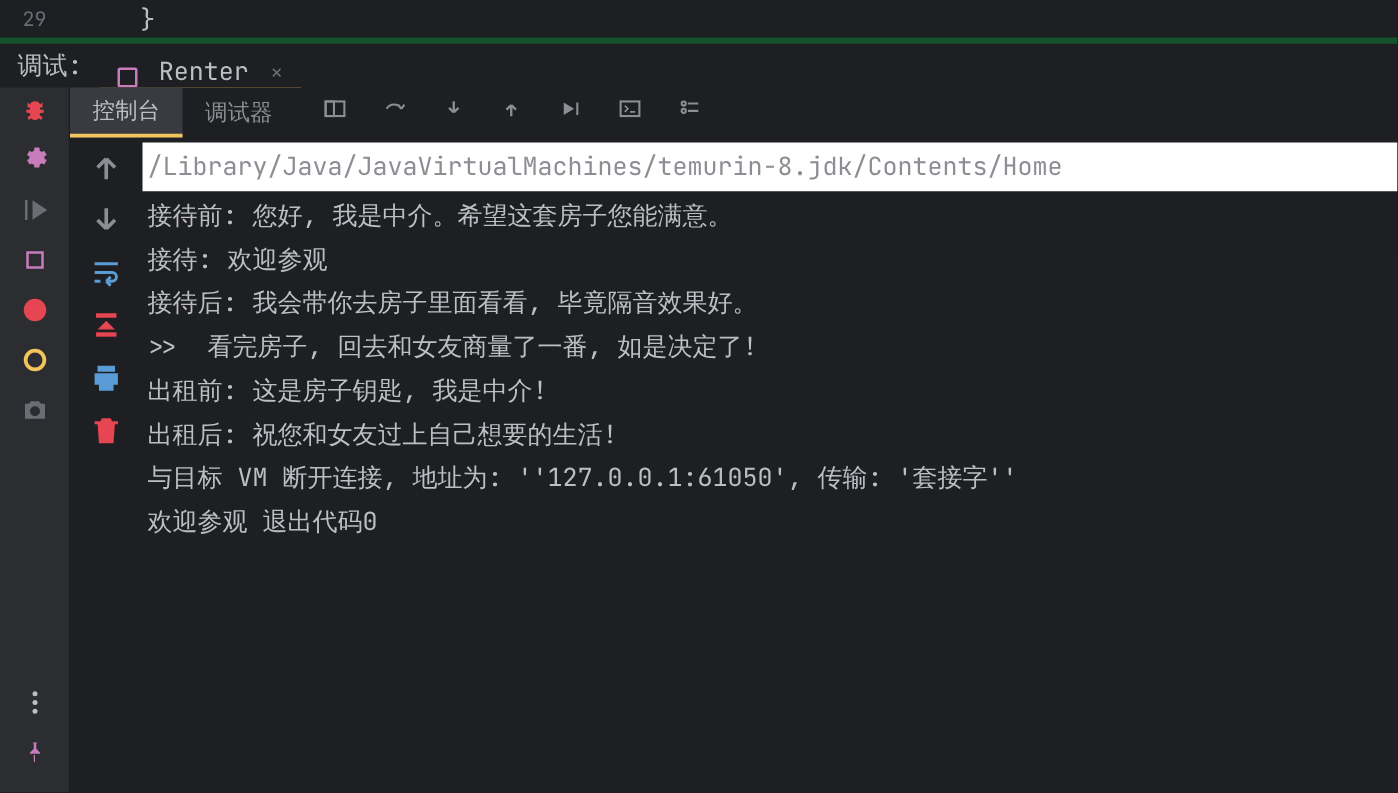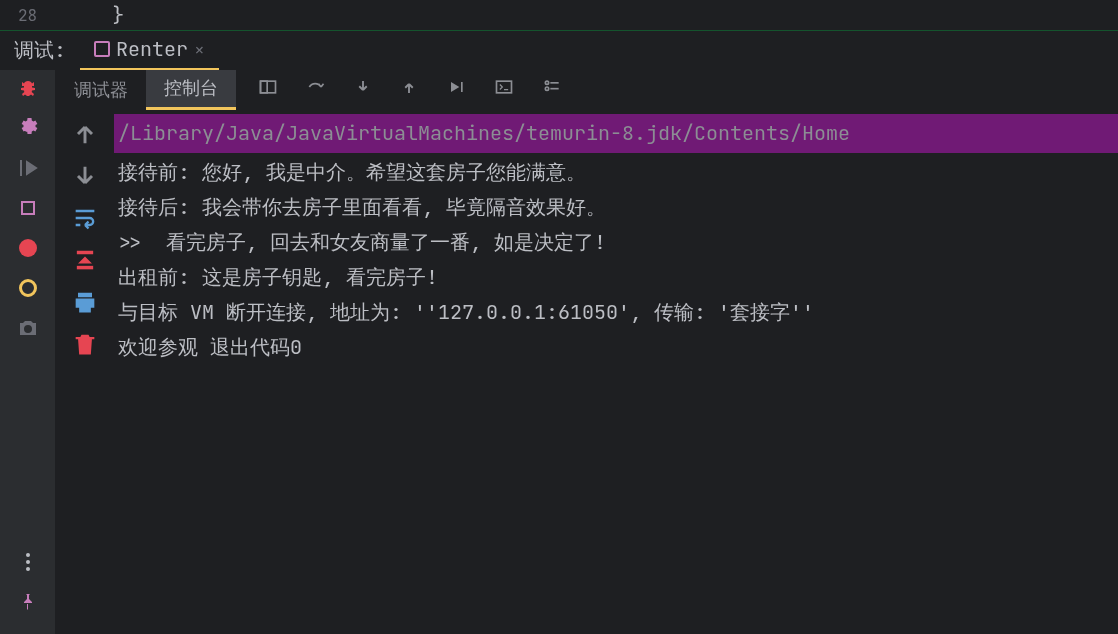--- a/index.html
+++ b/index.html
@@ -29,38 +29,38 @@
     }
     
     .editor-top .brace {
       margin-left: 75px;
       color: #bcbec4;
       font-size: 20px;
     }
     
     .debug-header {
       height: 40px;
-      border-top: 1px solid #14532d;
+      border-top: 5px solid #14532d;
       display: flex;
       align-items: center;
     }
     
     .debug-label {
       color: #bcbec4;
       font-size: 20px;
       padding: 0 14px;
     }
     
     .debug-tab {
       display: flex;
-      align-items: center;
+      align-items: flex-end;
       height: 40px;
       padding: 0 14px;
       border-bottom: 3px solid #f2c55c;
-      gap: 6px;
+      gap: 17px;
     }
     
     .debug-tab-icon {
       width: 16px;
       height: 16px;
       border: 2px solid #c77dbb;
       border-radius: 2px;
     }
     
     .debug-tab-label {
@@ -229,21 +229,21 @@
     
     .console-output {
       flex: 1;
       padding-top: 4px;
       font-size: 20px;
       line-height: 1.75;
       color: #bcbec4;
     }
     
     .console-path {
-      background: #701a75;
+      background: #ffffff;
       color: #8c8e94;
       padding: 2px 4px;
       margin-bottom: 2px;
       white-space: nowrap;
       overflow: hidden;
     }
     
     .console-line {
       padding: 0 4px;
       white-space: pre;
@@ -251,21 +251,21 @@
     
     svg {
       width: 100%;
       height: 100%;
     }
   </style>
 </head>
 <body>
 
 <div class="editor-top">
-  <span>28</span>
+  <span>29</span>
   <span class="brace">}</span>
 </div>
 
 <div class="debug-header">
   <span class="debug-label">调试:</span>
   <div class="debug-tab">
     <span class="debug-tab-icon"></span>
     <span class="debug-tab-label">Renter</span>
     <span class="debug-tab-close">×</span>
   </div>
@@ -310,22 +310,22 @@
     </div>
     <div class="toolbar-icon icon-pin" style="margin-bottom:20px">
       <svg viewBox="0 0 24 24" fill="currentColor">
           <path d="M14 4l-1 1v4l3 3v1H8v-1l3-3V5l-1-1h4zm-2 10v6l-1-1v-5h1z"></path>
         </svg>
     </div>
   </div>
 
   <div class="content-area">
     <div class="sub-tabs">
+      <div class="sub-tab active">控制台</div>
       <div class="sub-tab">调试器</div>
-      <div class="sub-tab active">控制台</div>
       <div class="sub-toolbar-icons">
         <span class="sub-icon">
           <svg width="20" height="20" viewBox="0 0 24 24" fill="none" stroke="currentColor" stroke-width="2">
               <rect x="3" y="5" width="18" height="14"></rect>
               <rect x="3" y="5" width="8" height="14"></rect>
             </svg>
         </span>
         <span class="sub-icon">
           <svg width="20" height="20" viewBox="0 0 24 24" fill="none" stroke="currentColor" stroke-width="2">
               <path d="M4 12a8 8 0 0114 0m0 0l-3-4m3 4l3-4"></path>
@@ -394,22 +394,24 @@
         <div class="console-icon icon-trash">
           <svg viewBox="0 0 24 24" fill="currentColor">
               <path d="M6 7h12l-1 14H7L6 7zm3-3h6l1 2H8l1-2zM4 6h16v2H4z"></path>
             </svg>
         </div>
       </div>
 
       <div class="console-output">
         <div class="console-path">/Library/Java/JavaVirtualMachines/temurin-8.jdk/Contents/Home</div>
         <div class="console-line">接待前: 您好, 我是中介。希望这套房子您能满意。</div>
+        <div class="console-line">接待: 欢迎参观</div>
         <div class="console-line">接待后: 我会带你去房子里面看看, 毕竟隔音效果好。</div>
         <div class="console-line">&gt;&gt;  看完房子, 回去和女友商量了一番, 如是决定了!</div>
-        <div class="console-line">出租前: 这是房子钥匙, 看完房子!</div>
+        <div class="console-line">出租前: 这是房子钥匙, 我是中介!</div>
+        <div class="console-line">出租后: 祝您和女友过上自己想要的生活!</div>
         <div class="console-line">与目标 VM 断开连接, 地址为: ''127.0.0.1:61050', 传输: '套接字''</div>
         <div class="console-line"></div>
         <div class="console-line">欢迎参观 退出代码0</div>
       </div>
     </div>
   </div>
 </div>
 
 </body></html>

